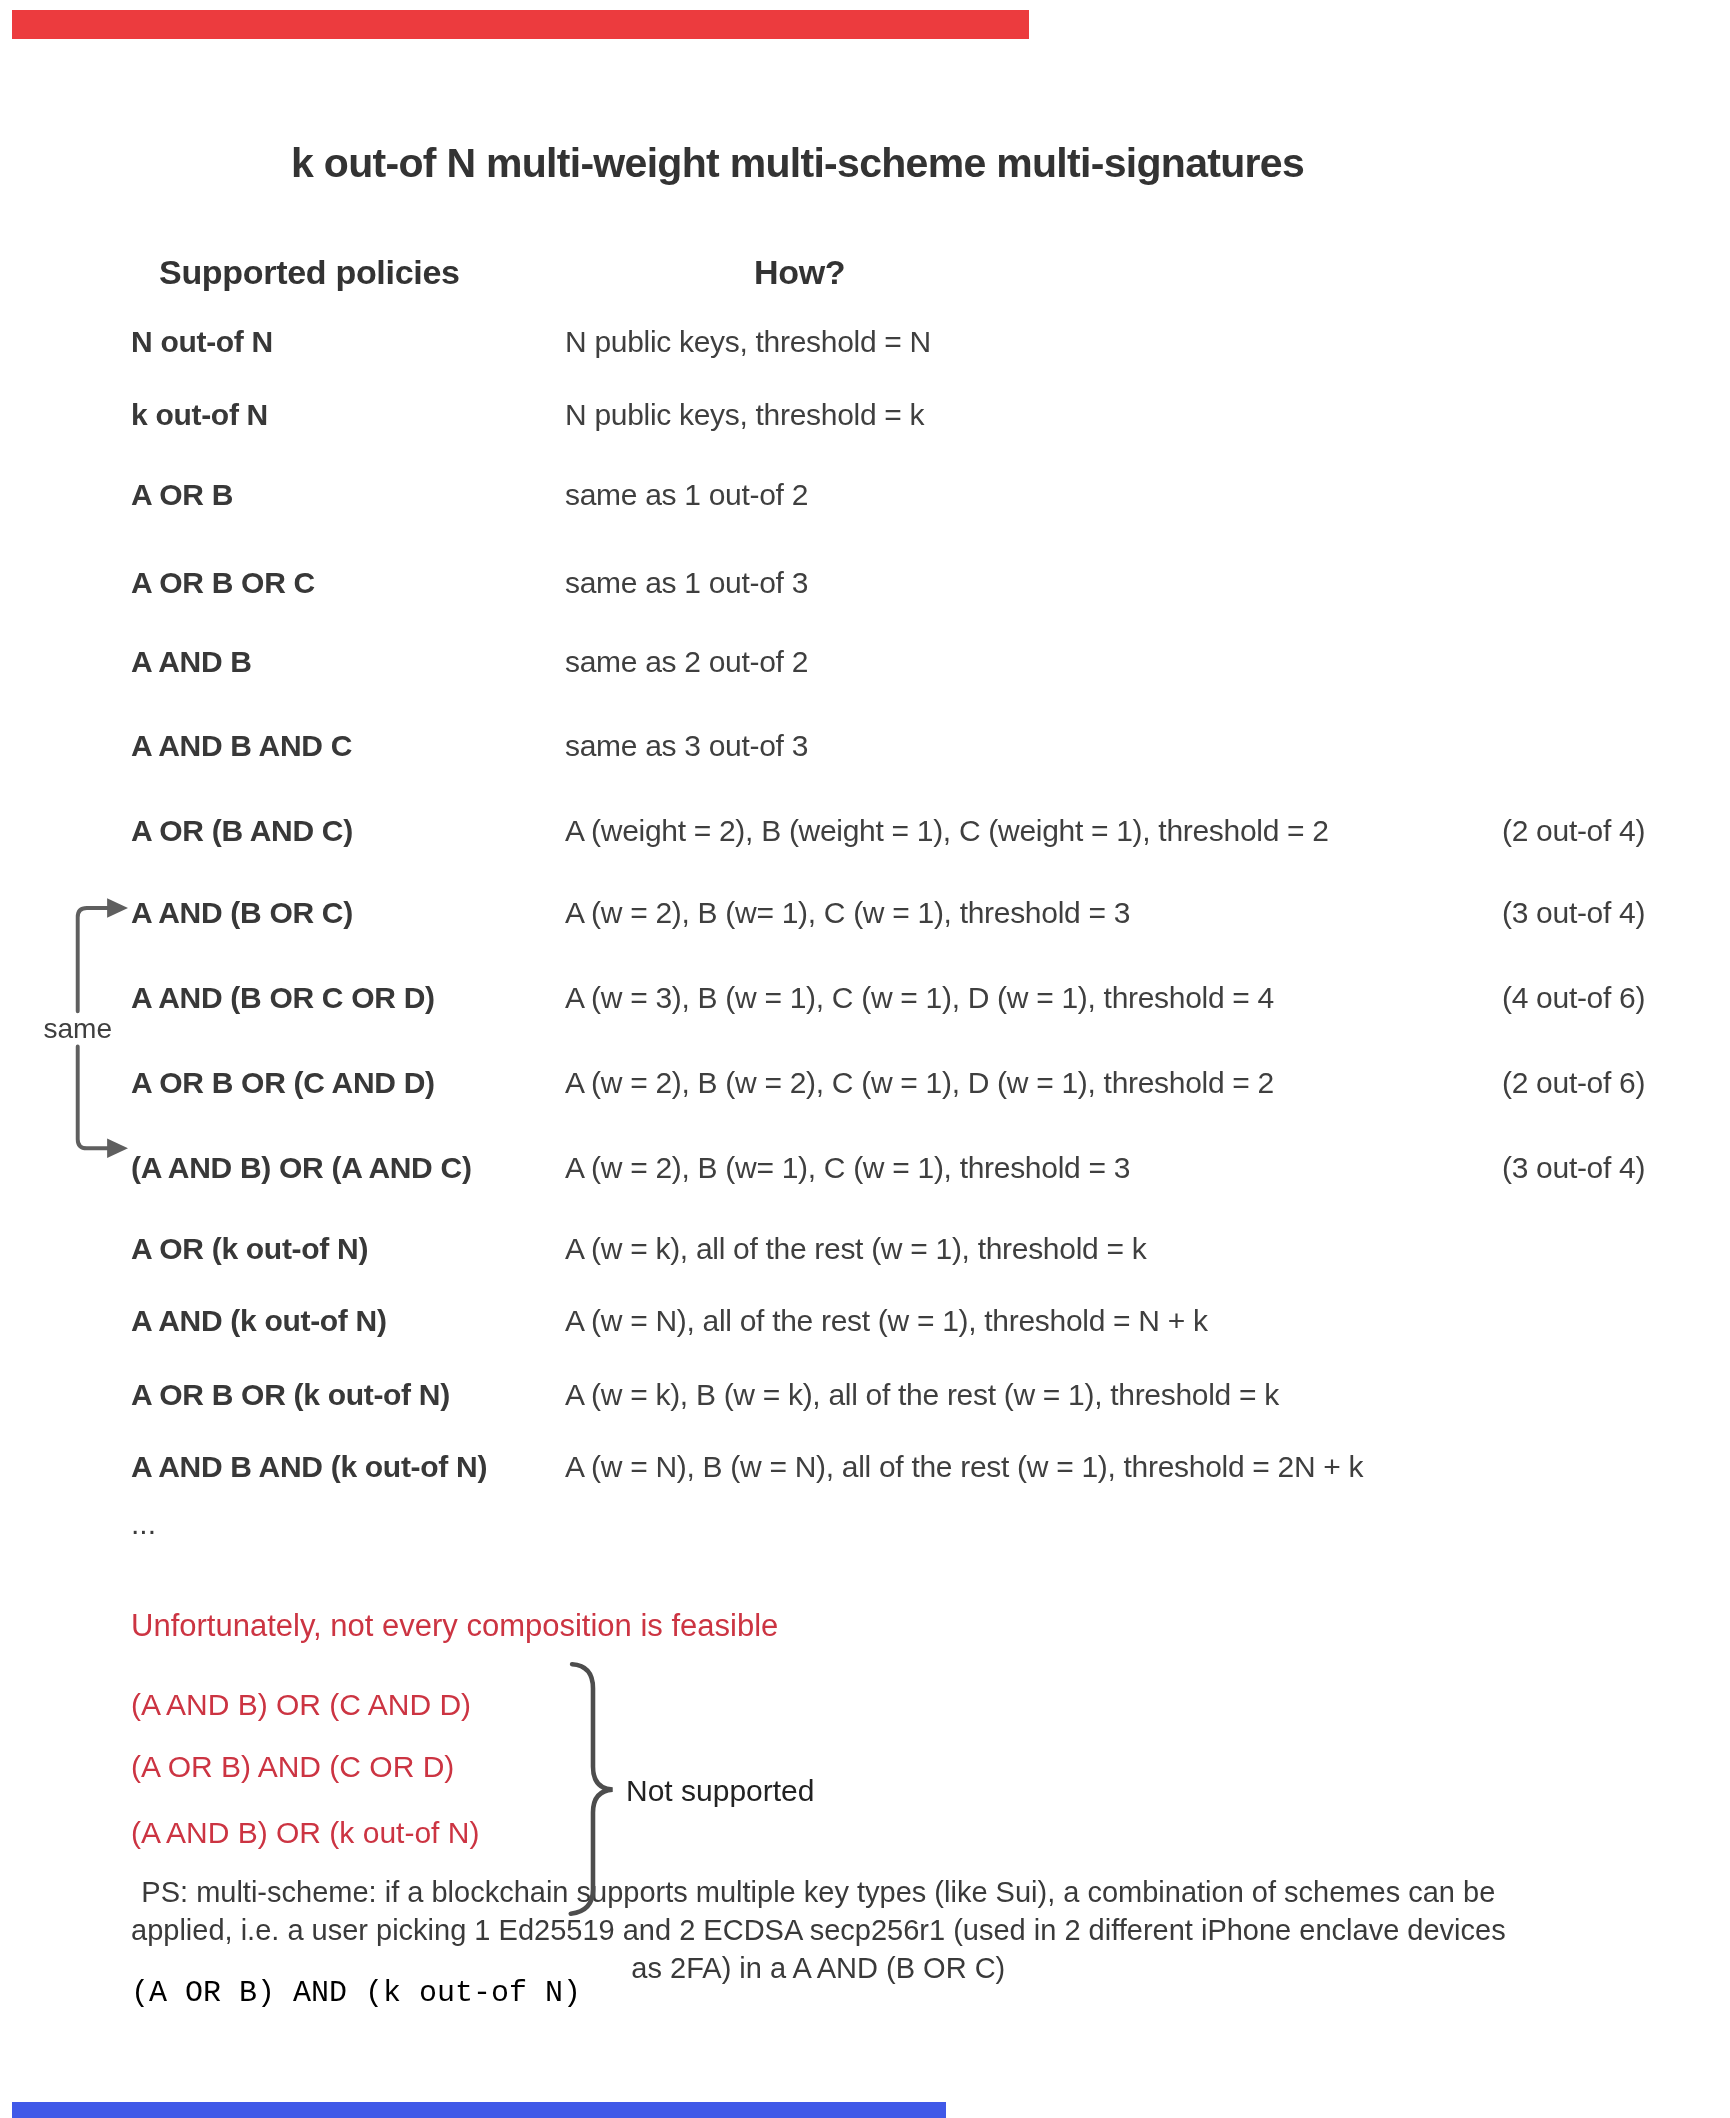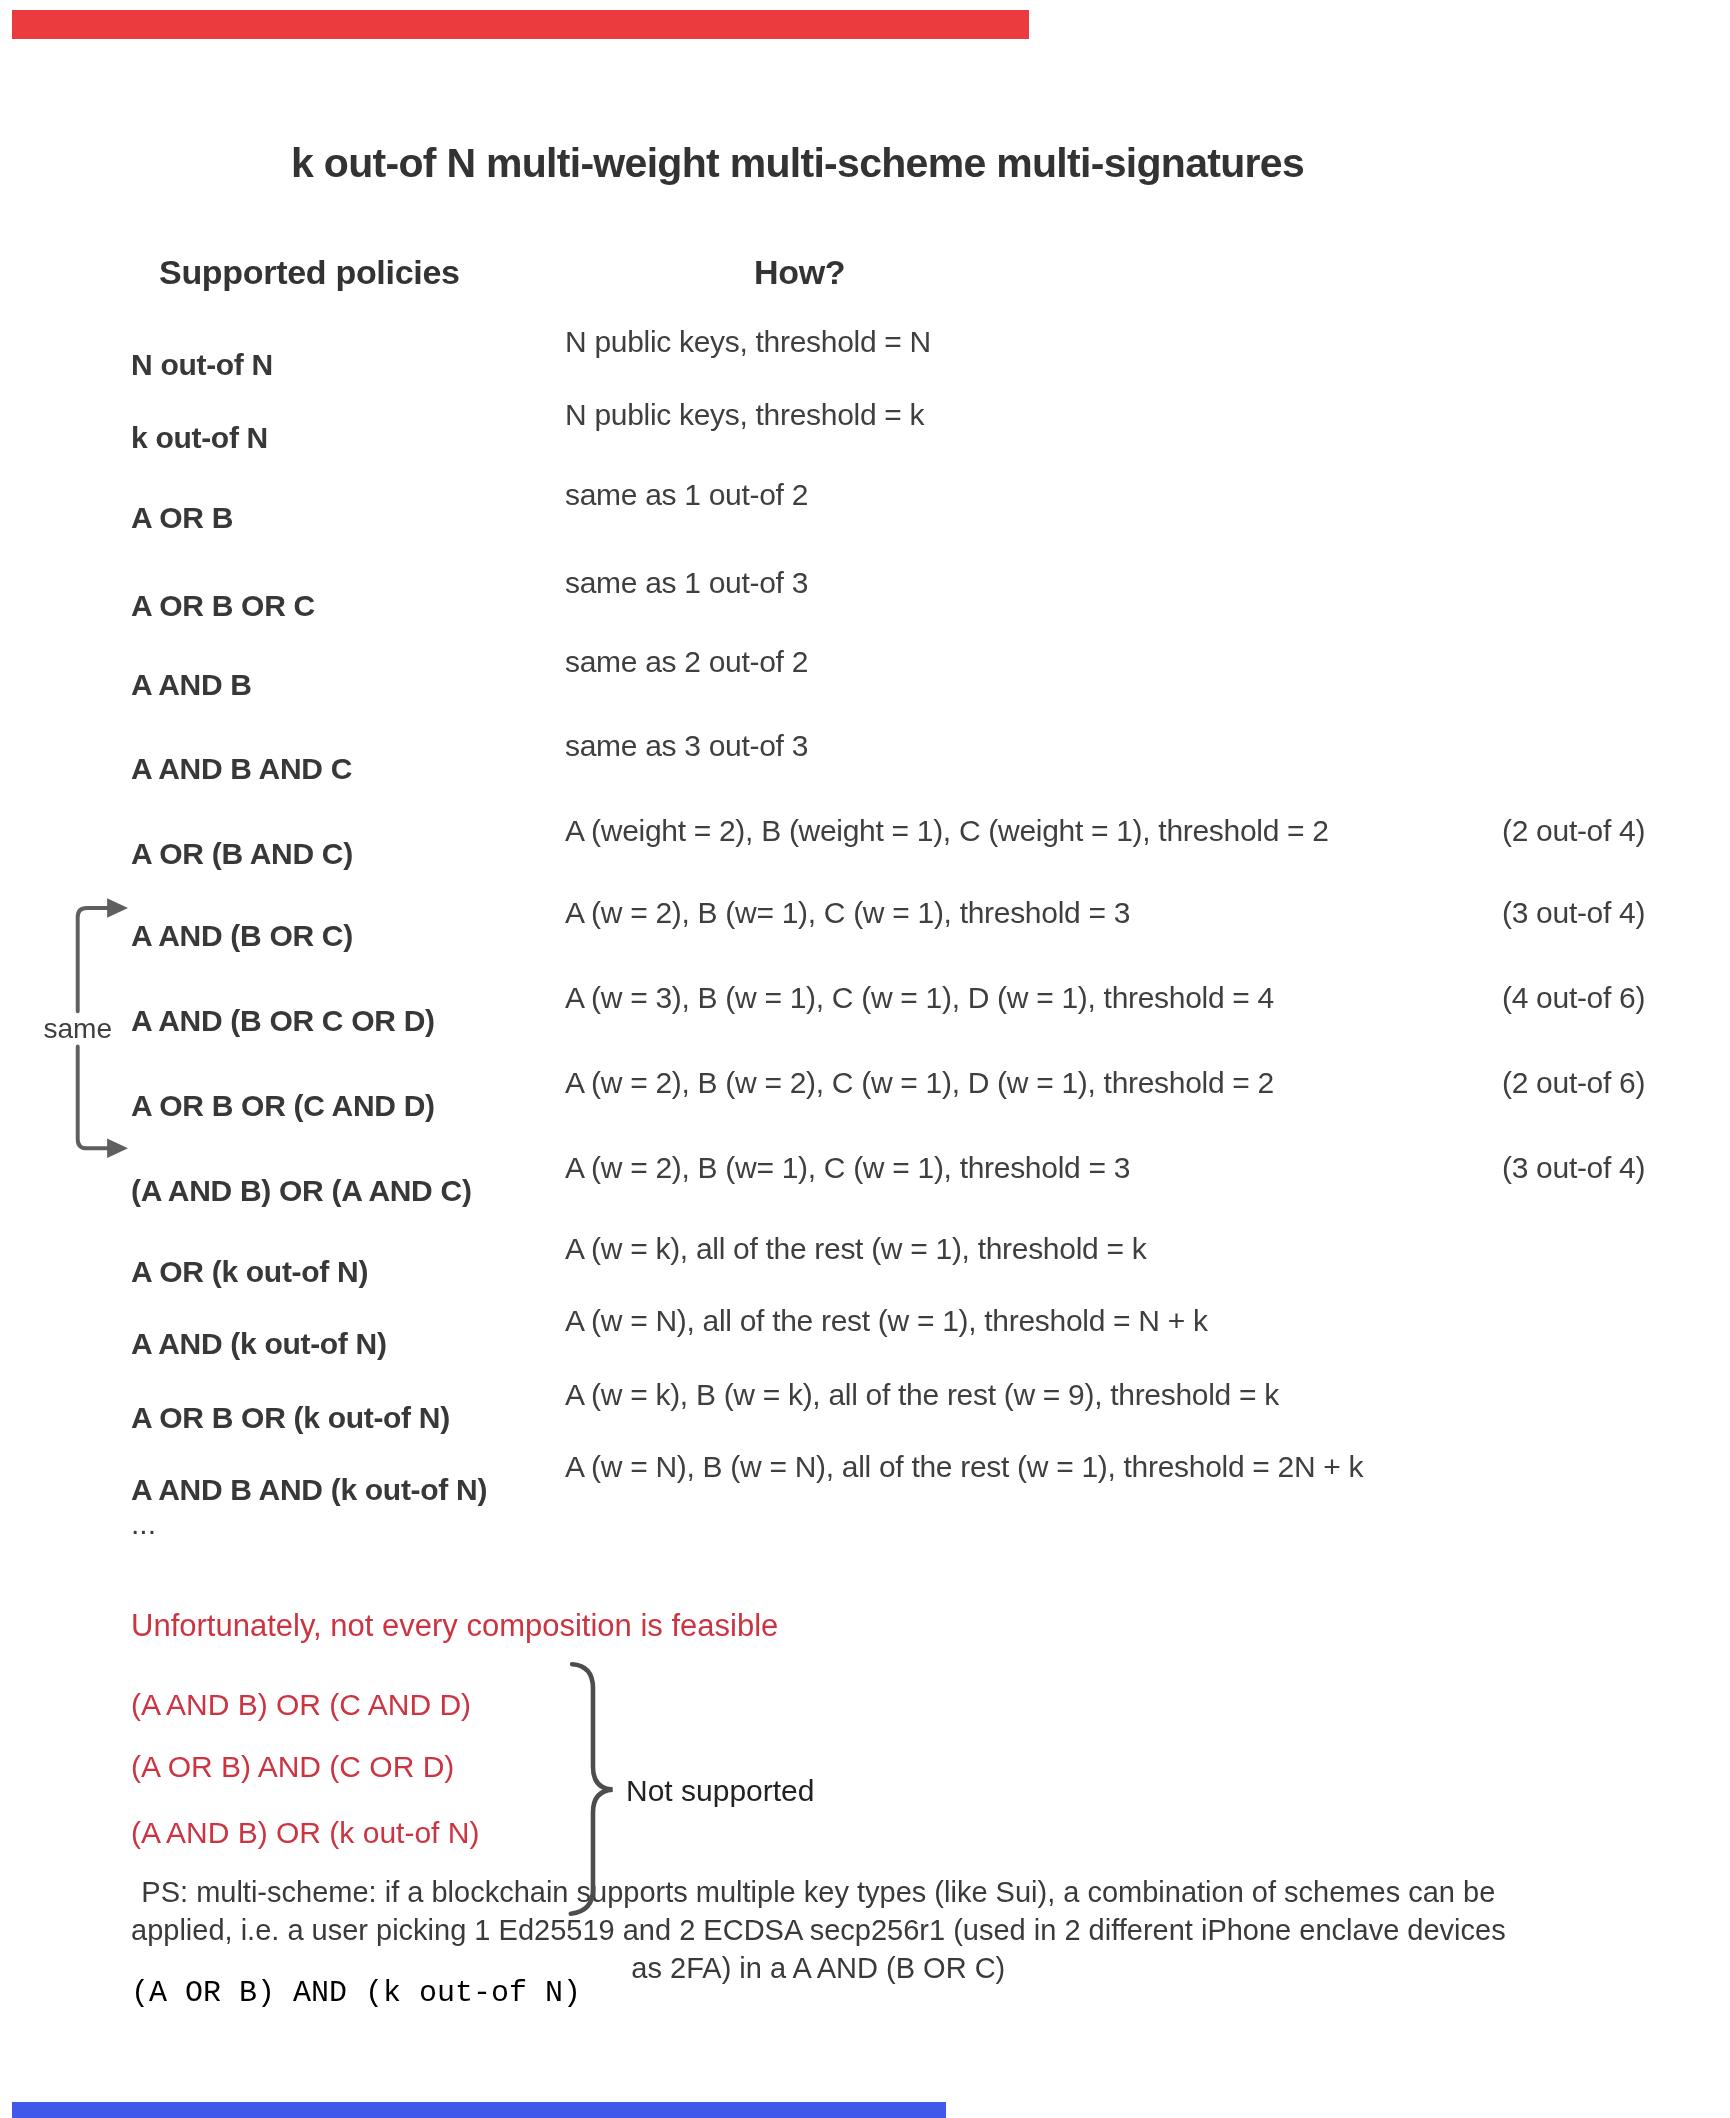--- a/index.html
+++ b/index.html
@@ -15,21 +15,21 @@
   #bottom-bar{left:11.8px;top:2102px;width:934px;height:26px;}
   #title{
     left:291px;top:111px;font-size:41px;font-weight:bold;
     letter-spacing:-0.7px;color:#333333;margin-top:29px;
   }
   .col-header{font-size:34px;font-weight:bold;color:#333333;letter-spacing:-0.3px;margin-left:28px;}
   #col1-header{left:131px;top:253px;}
   #col2-header{left:726px;top:253px;}
   .row{position:absolute;left:0;top:0;width:100%;height:37px;}
   .policy{position:absolute;left:131px;font-size:30px;font-weight:bold;
-    color:#383838;letter-spacing:-0.3px;white-space:nowrap;margin-top:23px;}
+    color:#383838;letter-spacing:-0.3px;white-space:nowrap;}
   .how{position:absolute;left:565px;font-size:30px;font-weight:normal;
     color:#3f3f3f;letter-spacing:-0.3px;white-space:nowrap;}
   .note{position:absolute;left:1502px;font-size:30px;font-weight:normal;
     color:#3f3f3f;letter-spacing:-0.3px;white-space:nowrap;}
   #ellipsis-row{left:131px;top:1507px;font-size:30px;color:#3b3b3b;}
   #infeasible-heading{left:131px;top:1608px;font-size:31px;color:#cc3442;}
   .bad-item{position:absolute;left:131px;font-size:30px;color:#cc3442;white-space:nowrap;text-align:right;}
   #not-supported{left:626px;top:1774px;font-size:30px;color:#222222;}
   #ps-block{position:absolute;left:131px;top:1873px;font-size:29px;
     line-height:38px;color:#3a3a3a;white-space:nowrap;font-weight:normal;text-align:center;}
@@ -98,21 +98,21 @@
 <div class="row" style="top:1232px">
     <span class="policy">A OR (k out-of N)</span>
     <span class="how">A (w = k), all of the rest (w = 1), threshold = k</span>
   </div>
 <div class="row" style="top:1304px">
     <span class="policy">A AND (k out-of N)</span>
     <span class="how">A (w = N), all of the rest (w = 1), threshold = N + k</span>
   </div>
 <div class="row" style="top:1378px">
     <span class="policy">A OR B OR (k out-of N)</span>
-    <span class="how">A (w = k), B (w = k), all of the rest (w = 9), threshold = k</span>
+    <span class="how">A (w = k), B (w = k), all of the rest (w = 1), threshold = k</span>
   </div>
 <div class="row" style="top:1450px">
     <span class="policy">A AND B AND (k out-of N)</span>
     <span class="how">A (w = N), B (w = N), all of the rest (w = 1), threshold = 2N + k</span>
   </div>
 
 <div id="ellipsis-row" class="abs">...</div>
 
 <div id="infeasible-heading" class="abs" style="color: rgb(204, 52, 66);">Unfortunately, not every composition is feasible</div>
 <div class="bad-item" style="top: 1688px; color: rgb(204, 52, 66);">(A AND B) OR (C AND D)</div>

